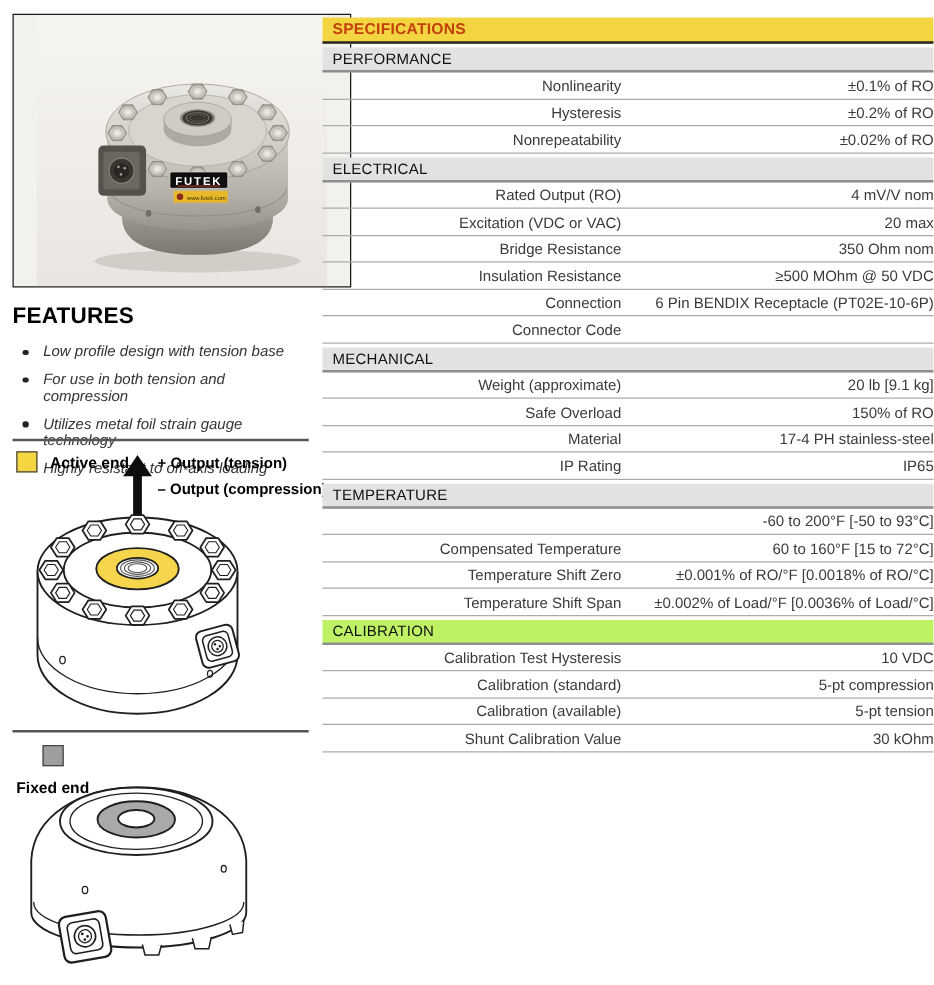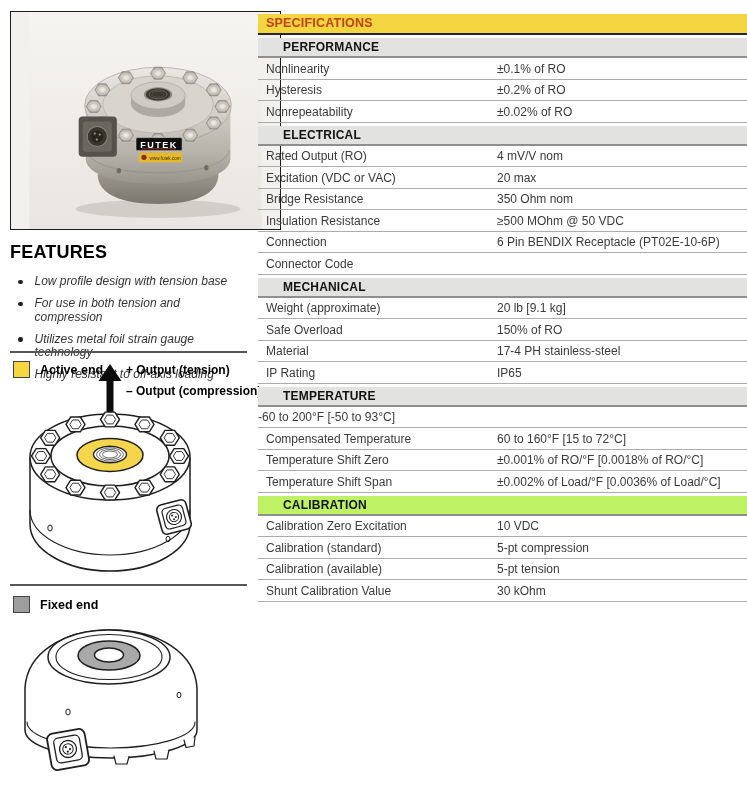--- a/index.html
+++ b/index.html
@@ -23,45 +23,45 @@
   .features .dot { flex:0 0 auto; width:4.5px; height:4.5px; border-radius:50%; background:#222; margin:4.5px 12px 0 0; }
 
   .divider { position:absolute; left:10px; width:237px; height:2px; background:#565656; }
   .divider.d1 { top:351px; }
   .divider.d2 { top:584px; }
 
   .legend { position:absolute; display:flex; align-items:center; gap:10px; }
   .legend .box { width:17px; height:17px; border:1.3px solid #444; box-sizing:border-box; }
   .legend .lbl { font-size:12.5px; font-weight:bold; color:#000; }
   .legend.active { left:13px; top:361px; }
-  .legend.fixed  { left:13px; top:596px; }
+  .legend.fixed  { left:13px; top:596px;flex-direction:column; }
 
   .arrow { position:absolute; left:96px; top:364px; width:28px; height:73px; }
   .outlbl { position:absolute; font-size:12px; font-weight:bold; color:#000; white-space:nowrap; }
   .outlbl.tension { left:126px; top:363px;text-align:center; }
   .outlbl.compression { left:126px; top:384px; }
 
   .drawing { position:absolute; }
   .drawing.active { left:12px; top:400px; width:200px; height:180px; }
   .drawing.fixed  { left:14px; top:612px; width:196px; height:166px; }
   .drawing svg { width:100%; height:100%; display:block; }
 
   
   .spec { position:absolute; left:258px; top:14px; width:489px; }
   .spec-title {
     background:#F3D441; color:#c2410c; font-weight:bold; font-size:12.5px;
     line-height:15px; padding:2px 8px; border-bottom:2px solid #262626; letter-spacing:0.2px;
   }
   .secbar {
-    margin-top:3px; background:#E2E2E1; color:#111; font-weight:bold; font-size:12px;
-    line-height:14px; padding:2px 25px; border-bottom:2px solid #8F8F8F; letter-spacing:0.2px;
+    margin-top:3px; background:#E2E2E1; color:#111; font-weight:normal; font-size:12px;
+    line-height:14px; padding:2px 8px; border-bottom:2px solid #8F8F8F; letter-spacing:0.2px;
   }
   .specrow {
     display:flex; padding:3.5px 0 3px 0; border-bottom:1px solid #ACACAC;
-    font-size:12px; line-height:14px; color:#3a3a3a;
+    font-size:12px; line-height:14px; color:#3a3a3a;text-align:right;
   }
   .specrow .lab { width:239px; padding-left:8px; box-sizing:border-box; }
   .specrow .val { flex:1; padding-right:0; }
 </style>
 </head>
 <body>
 
 <div class="page">
 
   <div class="photo-frame">
@@ -326,21 +326,21 @@
         <div class="specrow">
           <div class="lab">Temperature Shift Zero</div>
           <div class="val">±0.001% of RO/°F [0.0018% of RO/°C]</div>
         </div>
         <div class="specrow">
           <div class="lab">Temperature Shift Span</div>
           <div class="val">±0.002% of Load/°F [0.0036% of Load/°C]</div>
         </div>
         <div class="secbar" style="background: #bef264;">CALIBRATION</div>
         <div class="specrow">
-          <div class="lab">Calibration Zero Excitation</div>
+          <div class="lab">Calibration Test Hysteresis</div>
           <div class="val">10 VDC</div>
         </div>
         <div class="specrow">
           <div class="lab">Calibration (standard)</div>
           <div class="val">5-pt compression</div>
         </div>
         <div class="specrow">
           <div class="lab">Calibration (available)</div>
           <div class="val">5-pt tension</div>
         </div>

